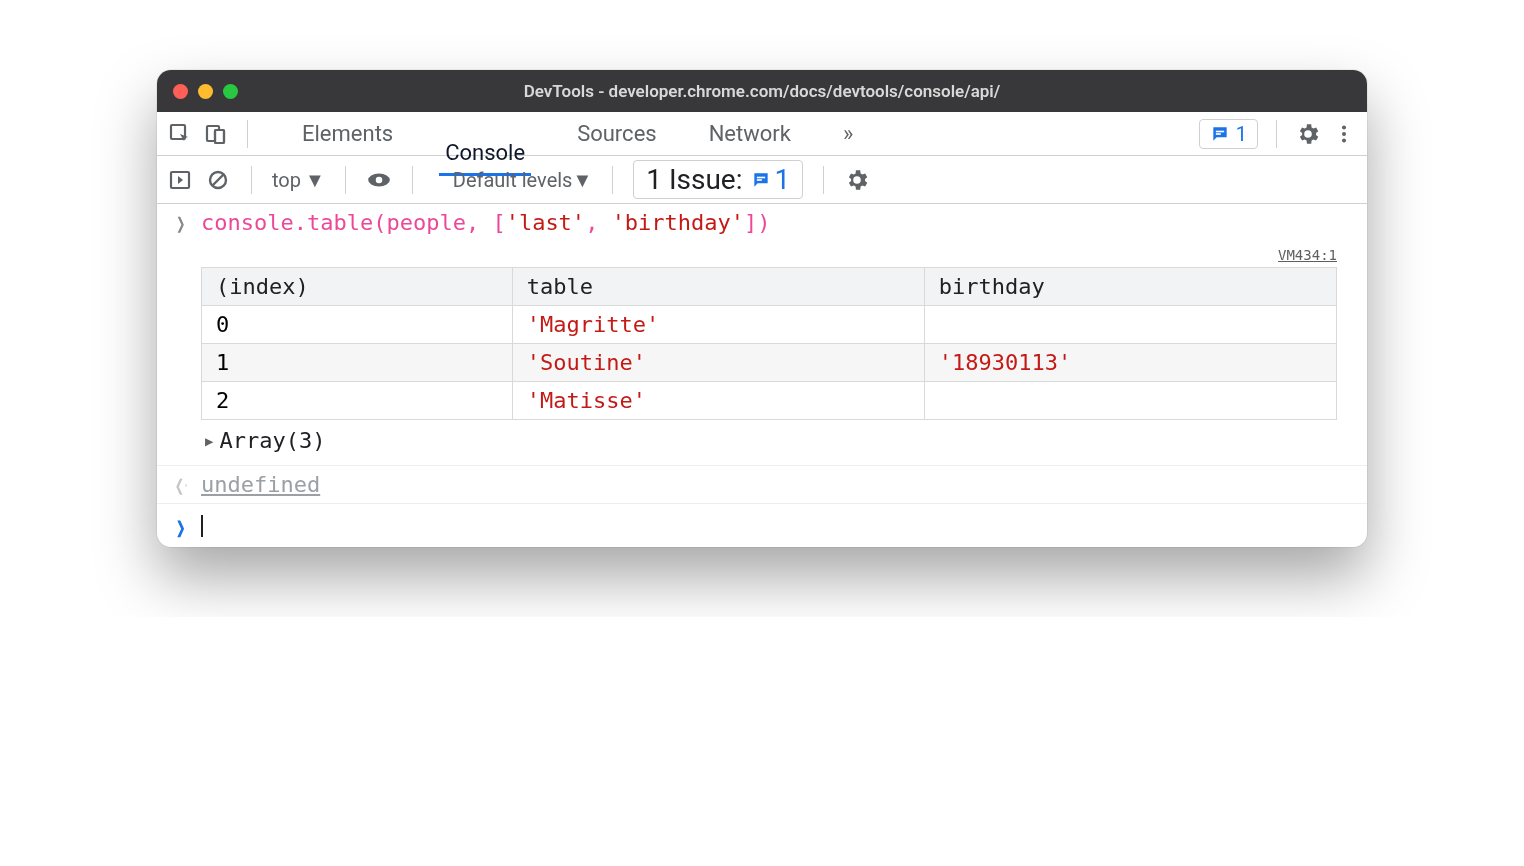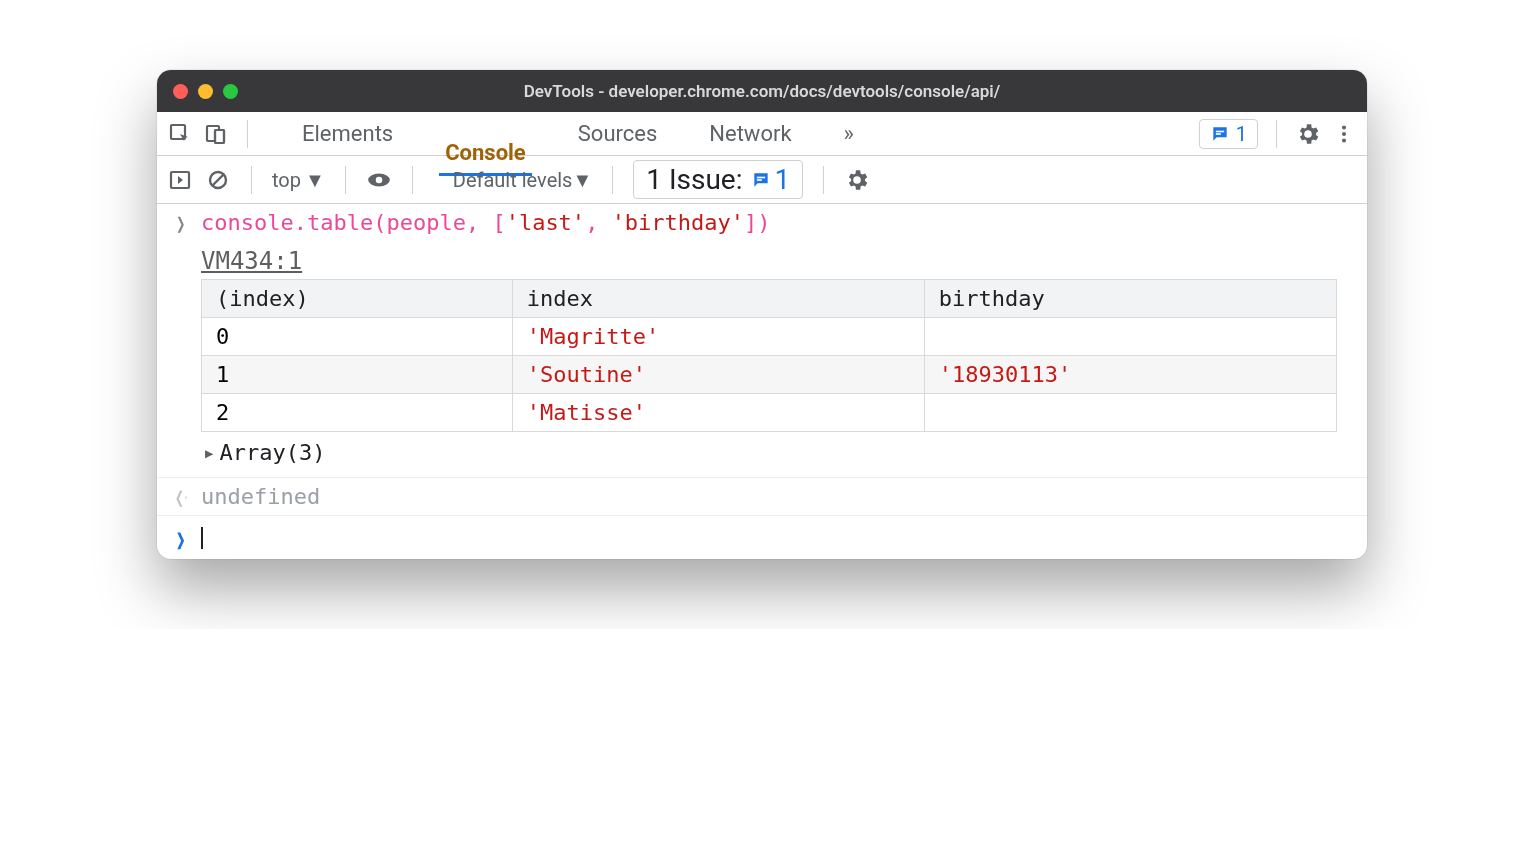--- a/index.html
+++ b/index.html
@@ -36,21 +36,21 @@
     align-items: center;
     border-bottom: 1px solid #d0d0d0;
     padding: 0 10px;
     gap: 10px;
     color: #5f6367;
     font-size: 22px;
   }
   .tabbar .icon { width: 26px; height: 26px; display:flex; align-items:center; justify-content:center; color:#5f6367; }
   .tabs { display:flex; gap: 40px; margin-left: 30px; align-items:center; height:100%; }
   .tab { height:100%; display:flex; align-items:center; padding:0 6px; cursor:pointer; }
-  .tab.active { color:#a16207; border-bottom: 3px solid #1a73e8; margin-bottom:-1px; font-weight:700;margin-top:40px; }
+  .tab.active { color:#0f172a; border-bottom: 3px solid #1a73e8; margin-bottom:-1px; font-weight:400;margin-top:40px; }
   .tabbar .spacer { flex:1; }
   .issue-badge {
     display:flex; align-items:center; gap:6px;
     border:1px solid #d0d0d0; border-radius:4px;
     padding:2px 10px; color:#1a73e8; font-size:20px;
   }
   .issue-badge svg { width:20px; height:20px; }
   .vdiv { width:1px; height:28px; background:#d0d0d0; margin:0 8px; }
   .toolbar {
     height: 48px; display:flex; align-items:center;
@@ -73,34 +73,34 @@
   .issues-btn .chip { color:#1a73e8; display:flex; align-items:center; gap:4px; }
   .console-body { padding: 0; }
   .row { display:flex; align-items:flex-start; border-bottom:1px solid #eee; padding:6px 10px 6px 14px; gap:10px; }
   .row.noborder { border-bottom:none; }
   .gutter { width:20px; display:flex; justify-content:center; padding-top:4px; color:#888; }
   .gutter.blue { color:#1a73e8; }
   .mono { font-family: ui-monospace, SFMono-Regular, Menlo, Consolas, monospace; font-size:22px; color:#202124; }
   .code .str { color:#c41a16; }
   .code .pun { color:#ec4899; }
   .output-block { flex:1; }
-  .source-link { font-family: ui-monospace, Menlo, Consolas, monospace; font-size:24px; color:#5f5f5f; text-decoration:underline; padding-right:20px; margin-bottom:4px; }
+  .source-link { text-align:right; font-family: ui-monospace, Menlo, Consolas, monospace; font-size:14px; color:#5f5f5f; text-decoration:underline; padding-right:20px; margin-bottom:4px; }
   table.console-table {
     width: calc(100% - 20px); border-collapse: collapse; margin-bottom:6px;
     font-family: ui-monospace, Menlo, Consolas, monospace; font-size:22px;
   }
   table.console-table th, table.console-table td {
     border:1px solid #d9d9d9; padding:6px 14px; text-align:left;margin-top:33px;
   }
   table.console-table th { background:#f1f3f4; font-weight:400; color:#202124; }
   table.console-table tr:nth-child(even) td { background:#f6f6f6; }
   .cell-str { color:#c41a16; }
   .array-summary { display:flex; align-items:center; gap:6px; font-family: ui-monospace, Menlo, Consolas, monospace; font-size:22px; color:#202124; margin-left:4px; padding:2px 0 6px; }
   .tri { font-size:14px; color:#5f6367; }
-  .undef { color:#9aa0a6; }
+  .undef { color:#9aa0a6;text-decoration:underline; }
   .prompt-row { display:flex; align-items:center; padding:10px 14px; gap:10px; }
   .caret { width:0; height:22px; border-left:2px solid #202124; }
   .chev { display:inline-block; transform: scaleX(0.7); }
 </style>
 </head>
 <body>
 
 <div class="window">
 
   <div class="titlebar">
@@ -219,21 +219,21 @@
       </div>
     </div>
 
     <div class="row" style="padding-left:44px; display:block;">
       <div class="output-block">
         <div class="source-link">VM434:1</div>
         <table class="console-table">
           <thead>
             <tr>
               <th>(index)</th>
-              <th>index</th>
+              <th>table</th>
               <th>birthday</th>
             </tr>
           </thead>
           <tbody>
             <tr>
               <td>0</td>
               <td class="cell-str">'Magritte'</td>
               <td class="cell-str"></td>
             </tr>
             <tr>

